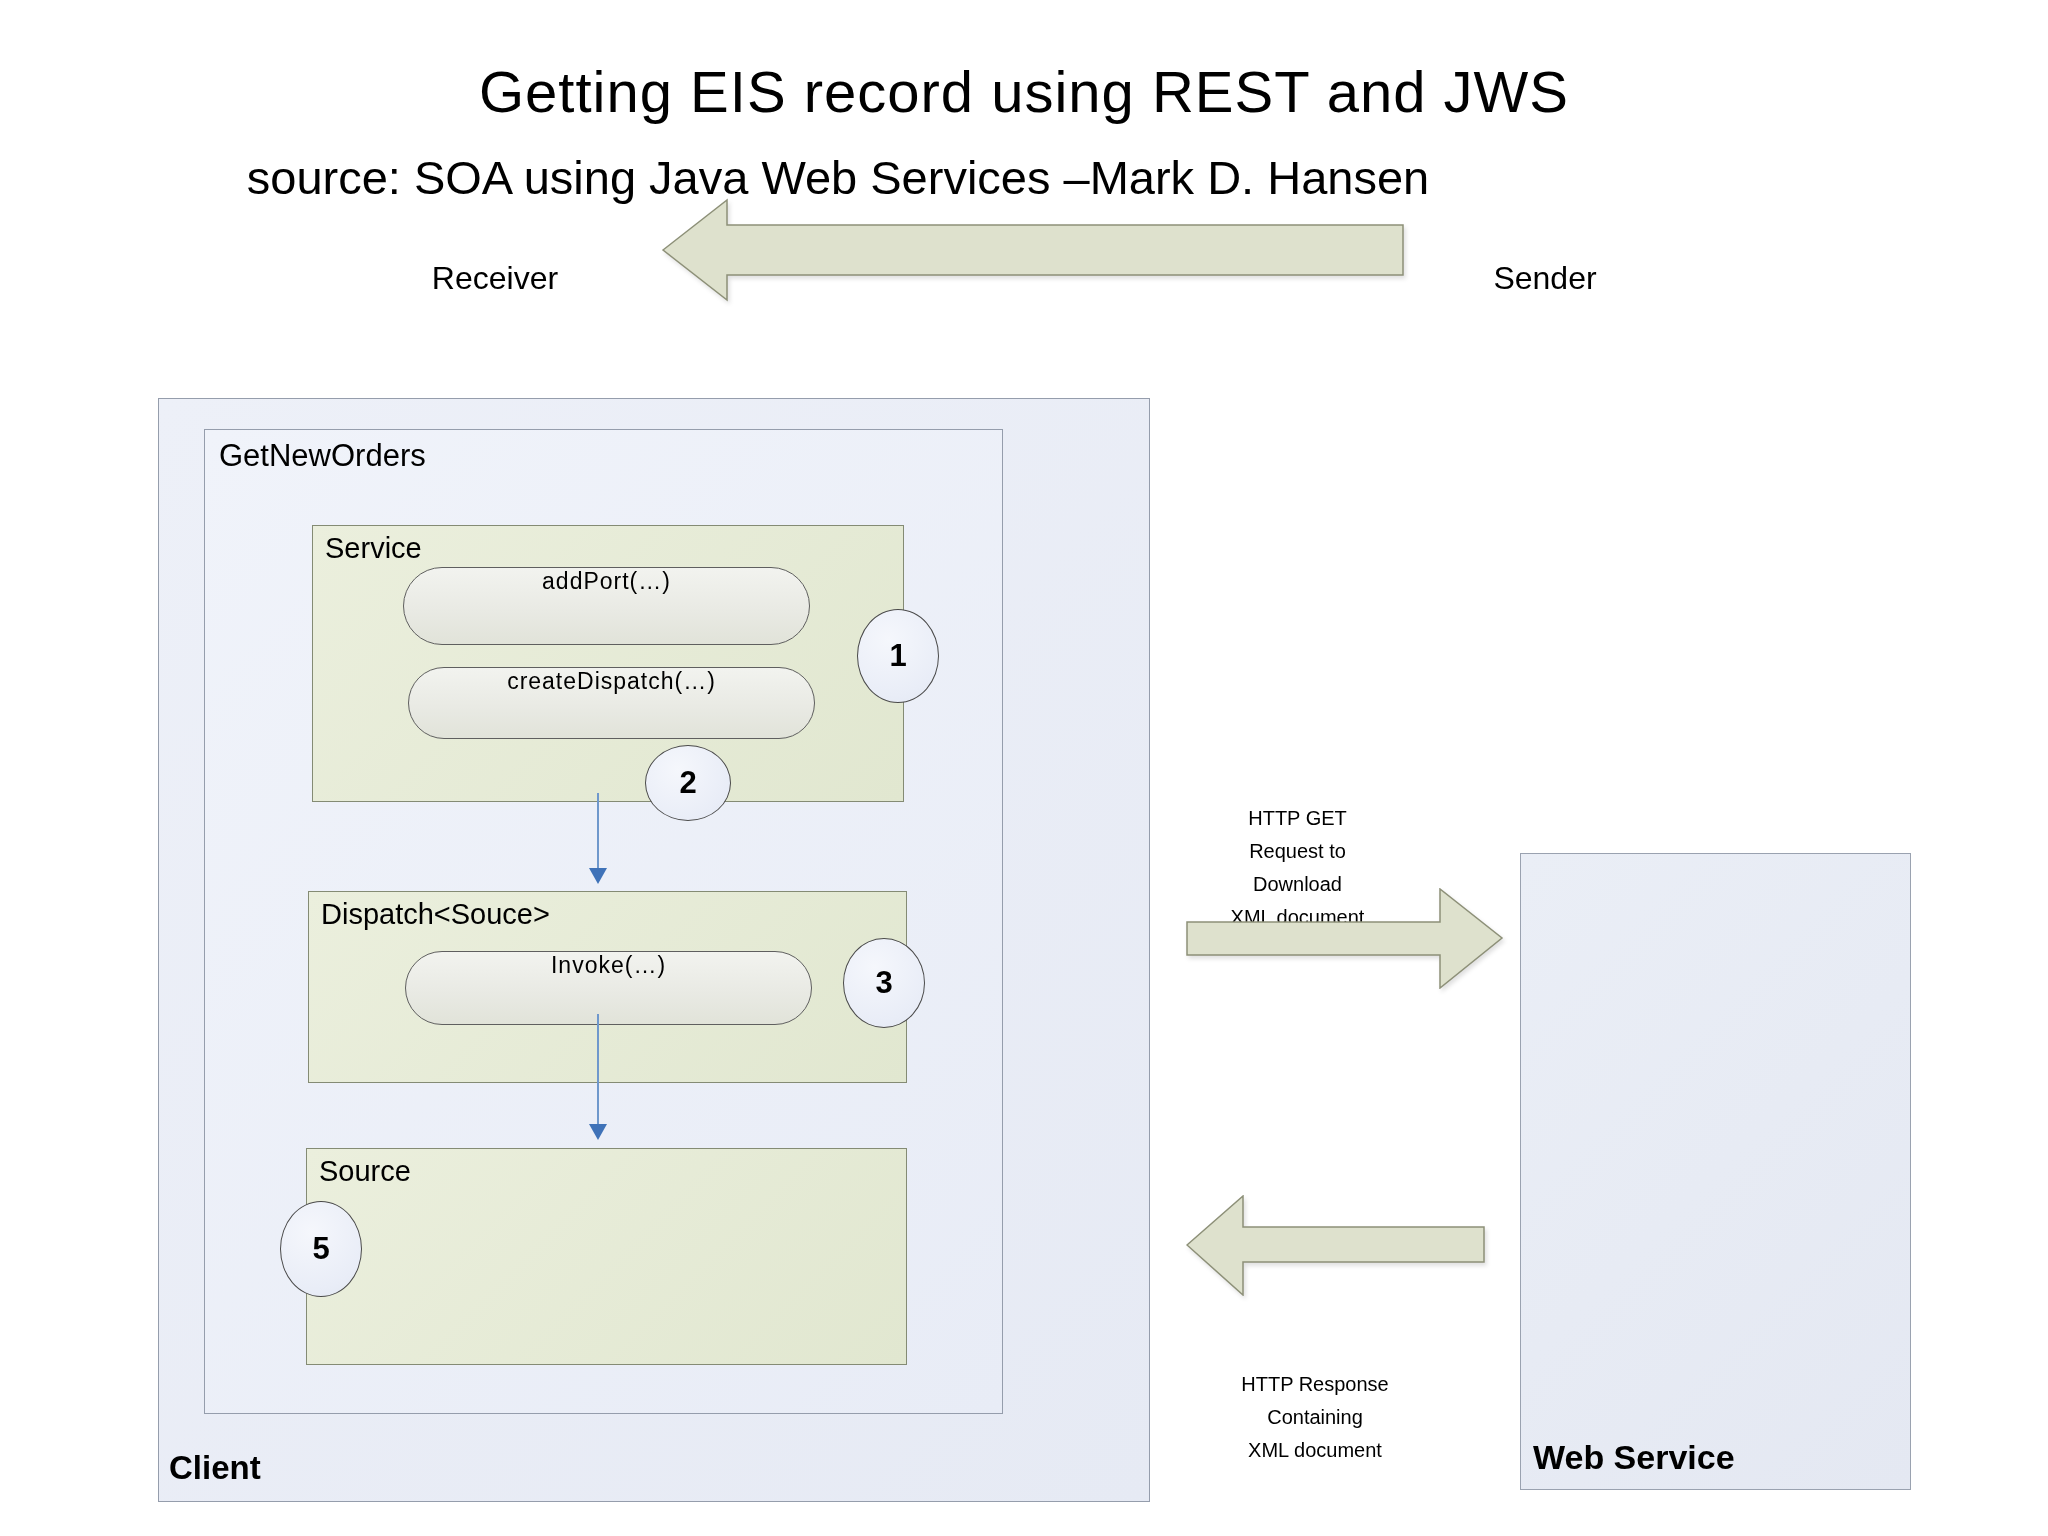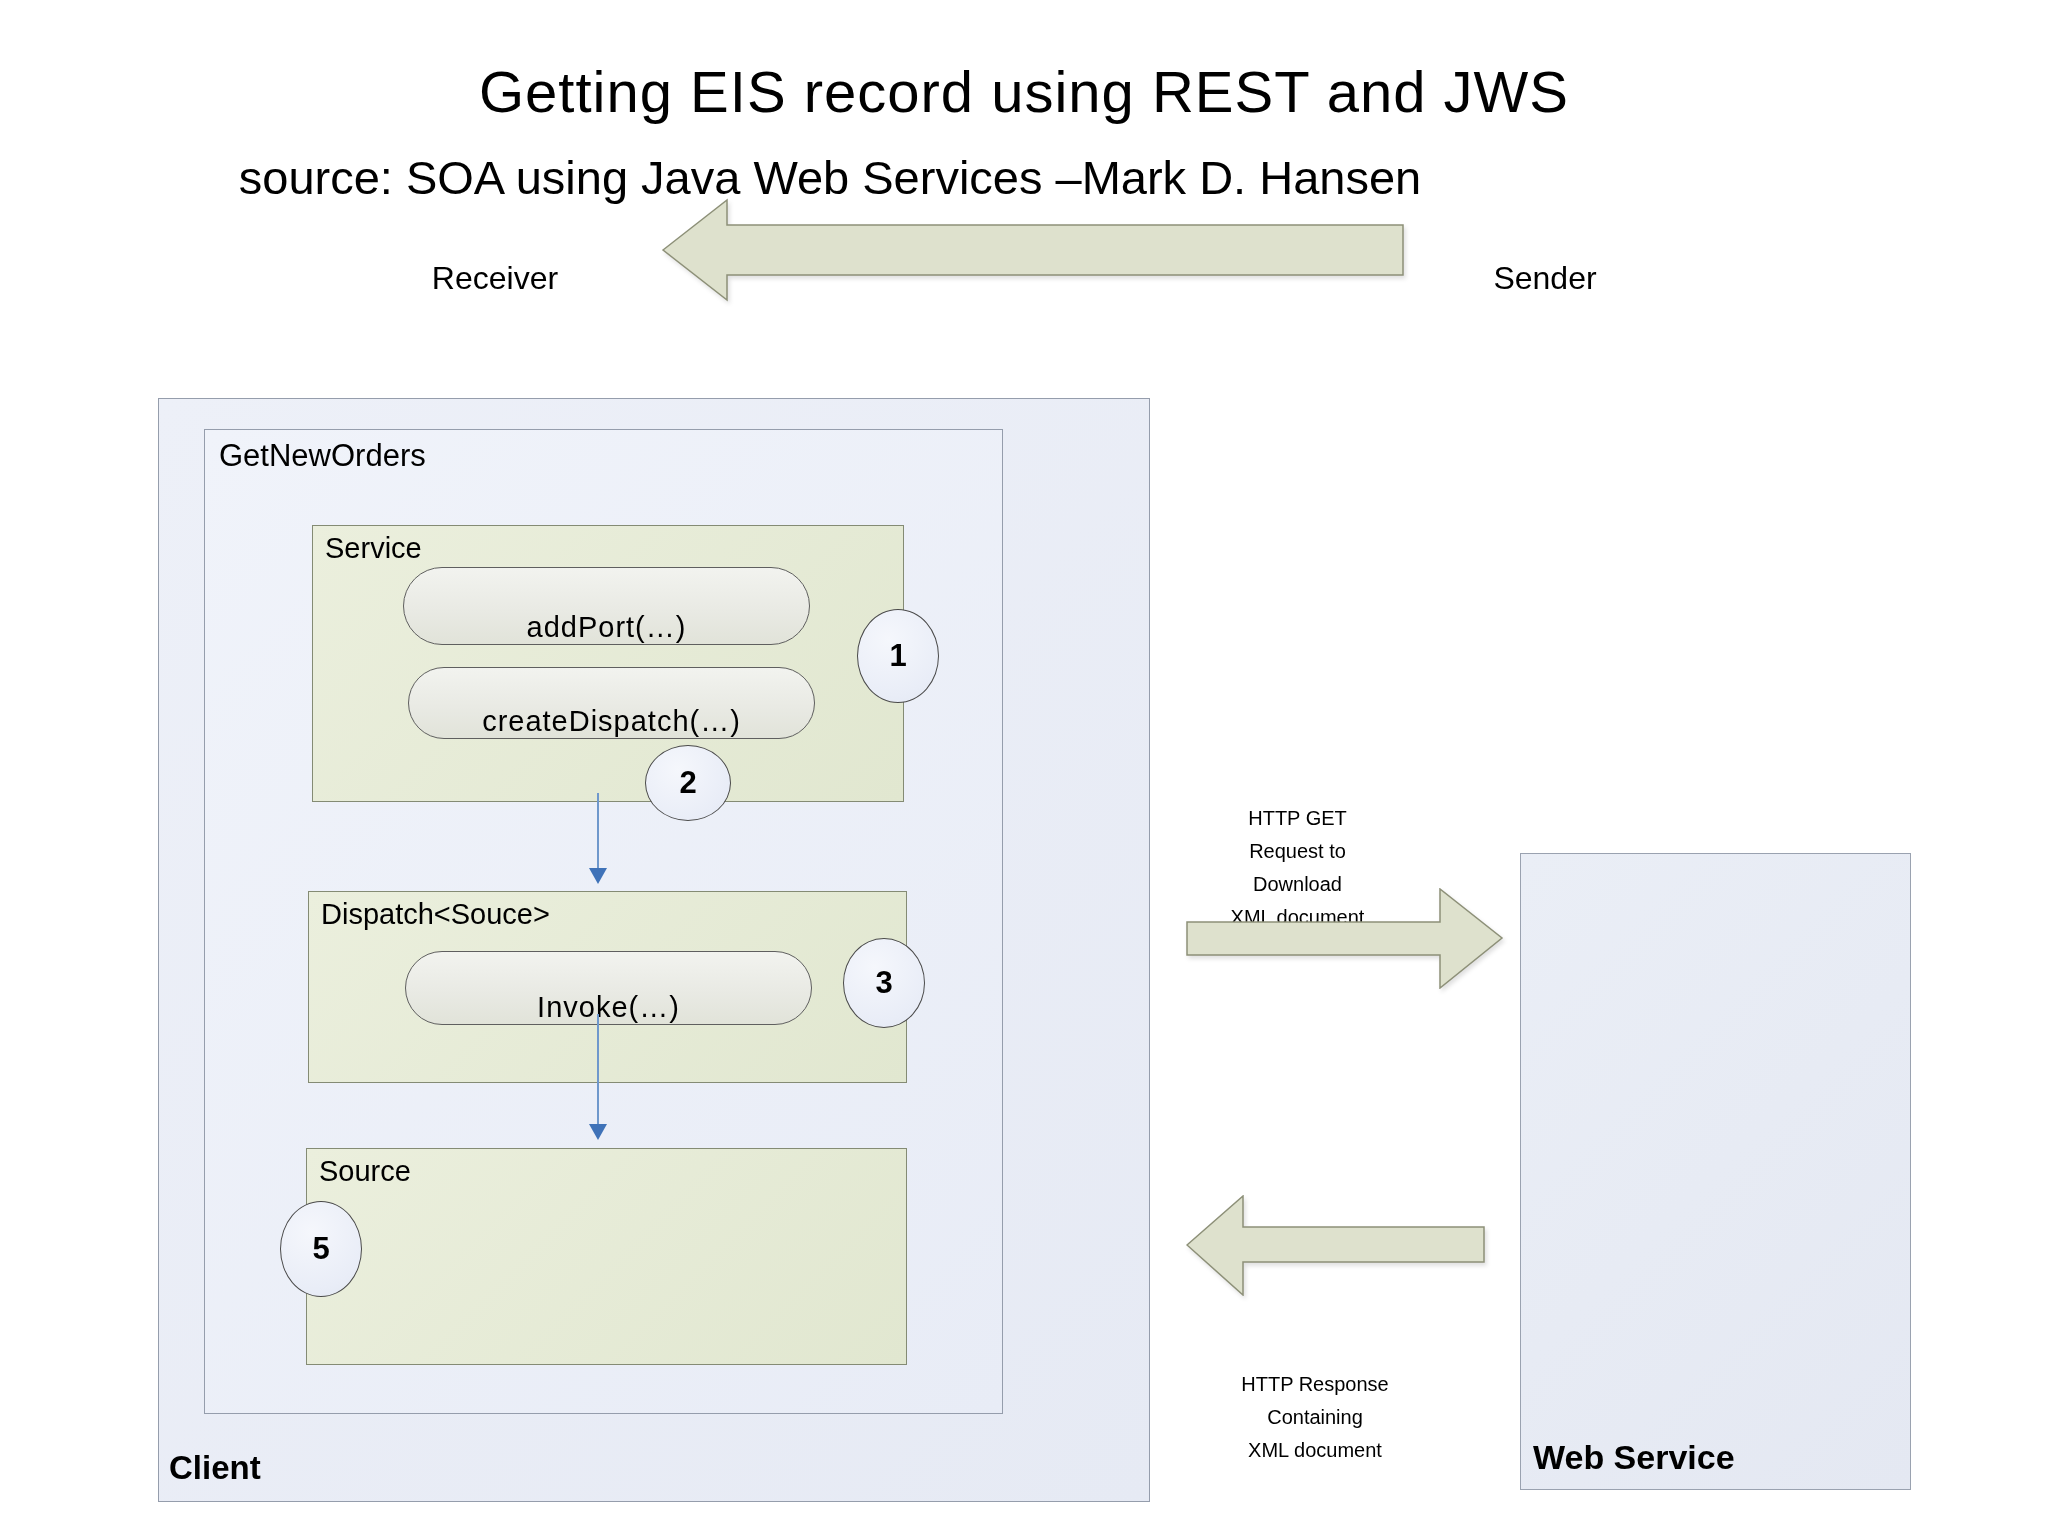--- a/index.html
+++ b/index.html
@@ -3,21 +3,21 @@
 <meta charset="utf-8">
 <style>
   html,body{margin:0;padding:0;background:#ffffff;}
   body{font-family:"Liberation Sans","DejaVu Sans",sans-serif;color:#000;}
   .canvas{position:relative;width:2048px;height:1536px;background:#ffffff;overflow:hidden;}
 
   .abs{position:absolute;}
   .ctr{text-align:center;margin-top:32px;}
 
   .slide-title{left:0;top:26px;width:2048px;font-size:58px;letter-spacing:1px;}
-  .slide-subtitle{left:8px;top:118px;width:1644px;font-size:47px;text-align:center;}
+  .slide-subtitle{left:16px;top:118px;width:1644px;font-size:47px;text-align:center;}
 
   .receiver{left:370px;top:228px;width:250px;font-size:32px;}
   .sender{left:1455px;top:228px;width:180px;font-size:32px;}
   .xml-arrow-label{left:661px;top:232px;width:744px;font-size:25px;}
 
   .big-arrow{filter:drop-shadow(2px 3px 2px rgba(0,0,0,0.12));}
   .big-arrow polygon{fill:#dee1cd;stroke:#8d9078;stroke-width:1.5;}
 
   .panel{border:1.5px solid #959dac;}
   .client-box{left:158px;top:398px;width:990px;height:1102px;
@@ -29,22 +29,22 @@
 
   .green-box{border:1px solid #848b74;
     background:linear-gradient(135deg,#ebefdd 0%,#e1e7d0 100%);margin-top:6px;}
   .service-box{left:107px;top:89px;width:590px;height:275px;}
   .dispatch-box{left:103px;top:455px;width:597px;height:190px;}
   .source-box{left:101px;top:712px;width:599px;height:215px;text-align:center;}
   .green-label{left:12px;top:6px;font-size:29px;}
 
   .pill{position:absolute;border:1px solid #5f5f5f;border-radius:45px;
     background:linear-gradient(#f2f3ef 0%,#e9eae4 55%,#e1e3d9 100%);
-    display:flex;align-items:flex-end;justify-content:center;
-    font-size:29px;letter-spacing:1px;}
+    display:flex;align-items:flex-start;justify-content:center;
+    font-size:23px;letter-spacing:1px;}
   .pill-addport{left:90px;top:41px;width:405px;height:76px;}
   .pill-createdispatch{left:95px;top:141px;width:405px;height:70px;}
   .pill-invoke{left:96px;top:59px;width:405px;height:72px;}
 
   .step-circle{position:absolute;border:1.5px solid #4a4a4a;border-radius:50%;
     background:radial-gradient(circle at 38% 32%,#f5f7fc 0%,#e9edf7 70%,#e2e7f2 100%);
     display:flex;align-items:center;justify-content:center;
     font-size:31px;font-weight:bold;}
 
   .vline{position:absolute;width:2px;background:#6f98cc;}

